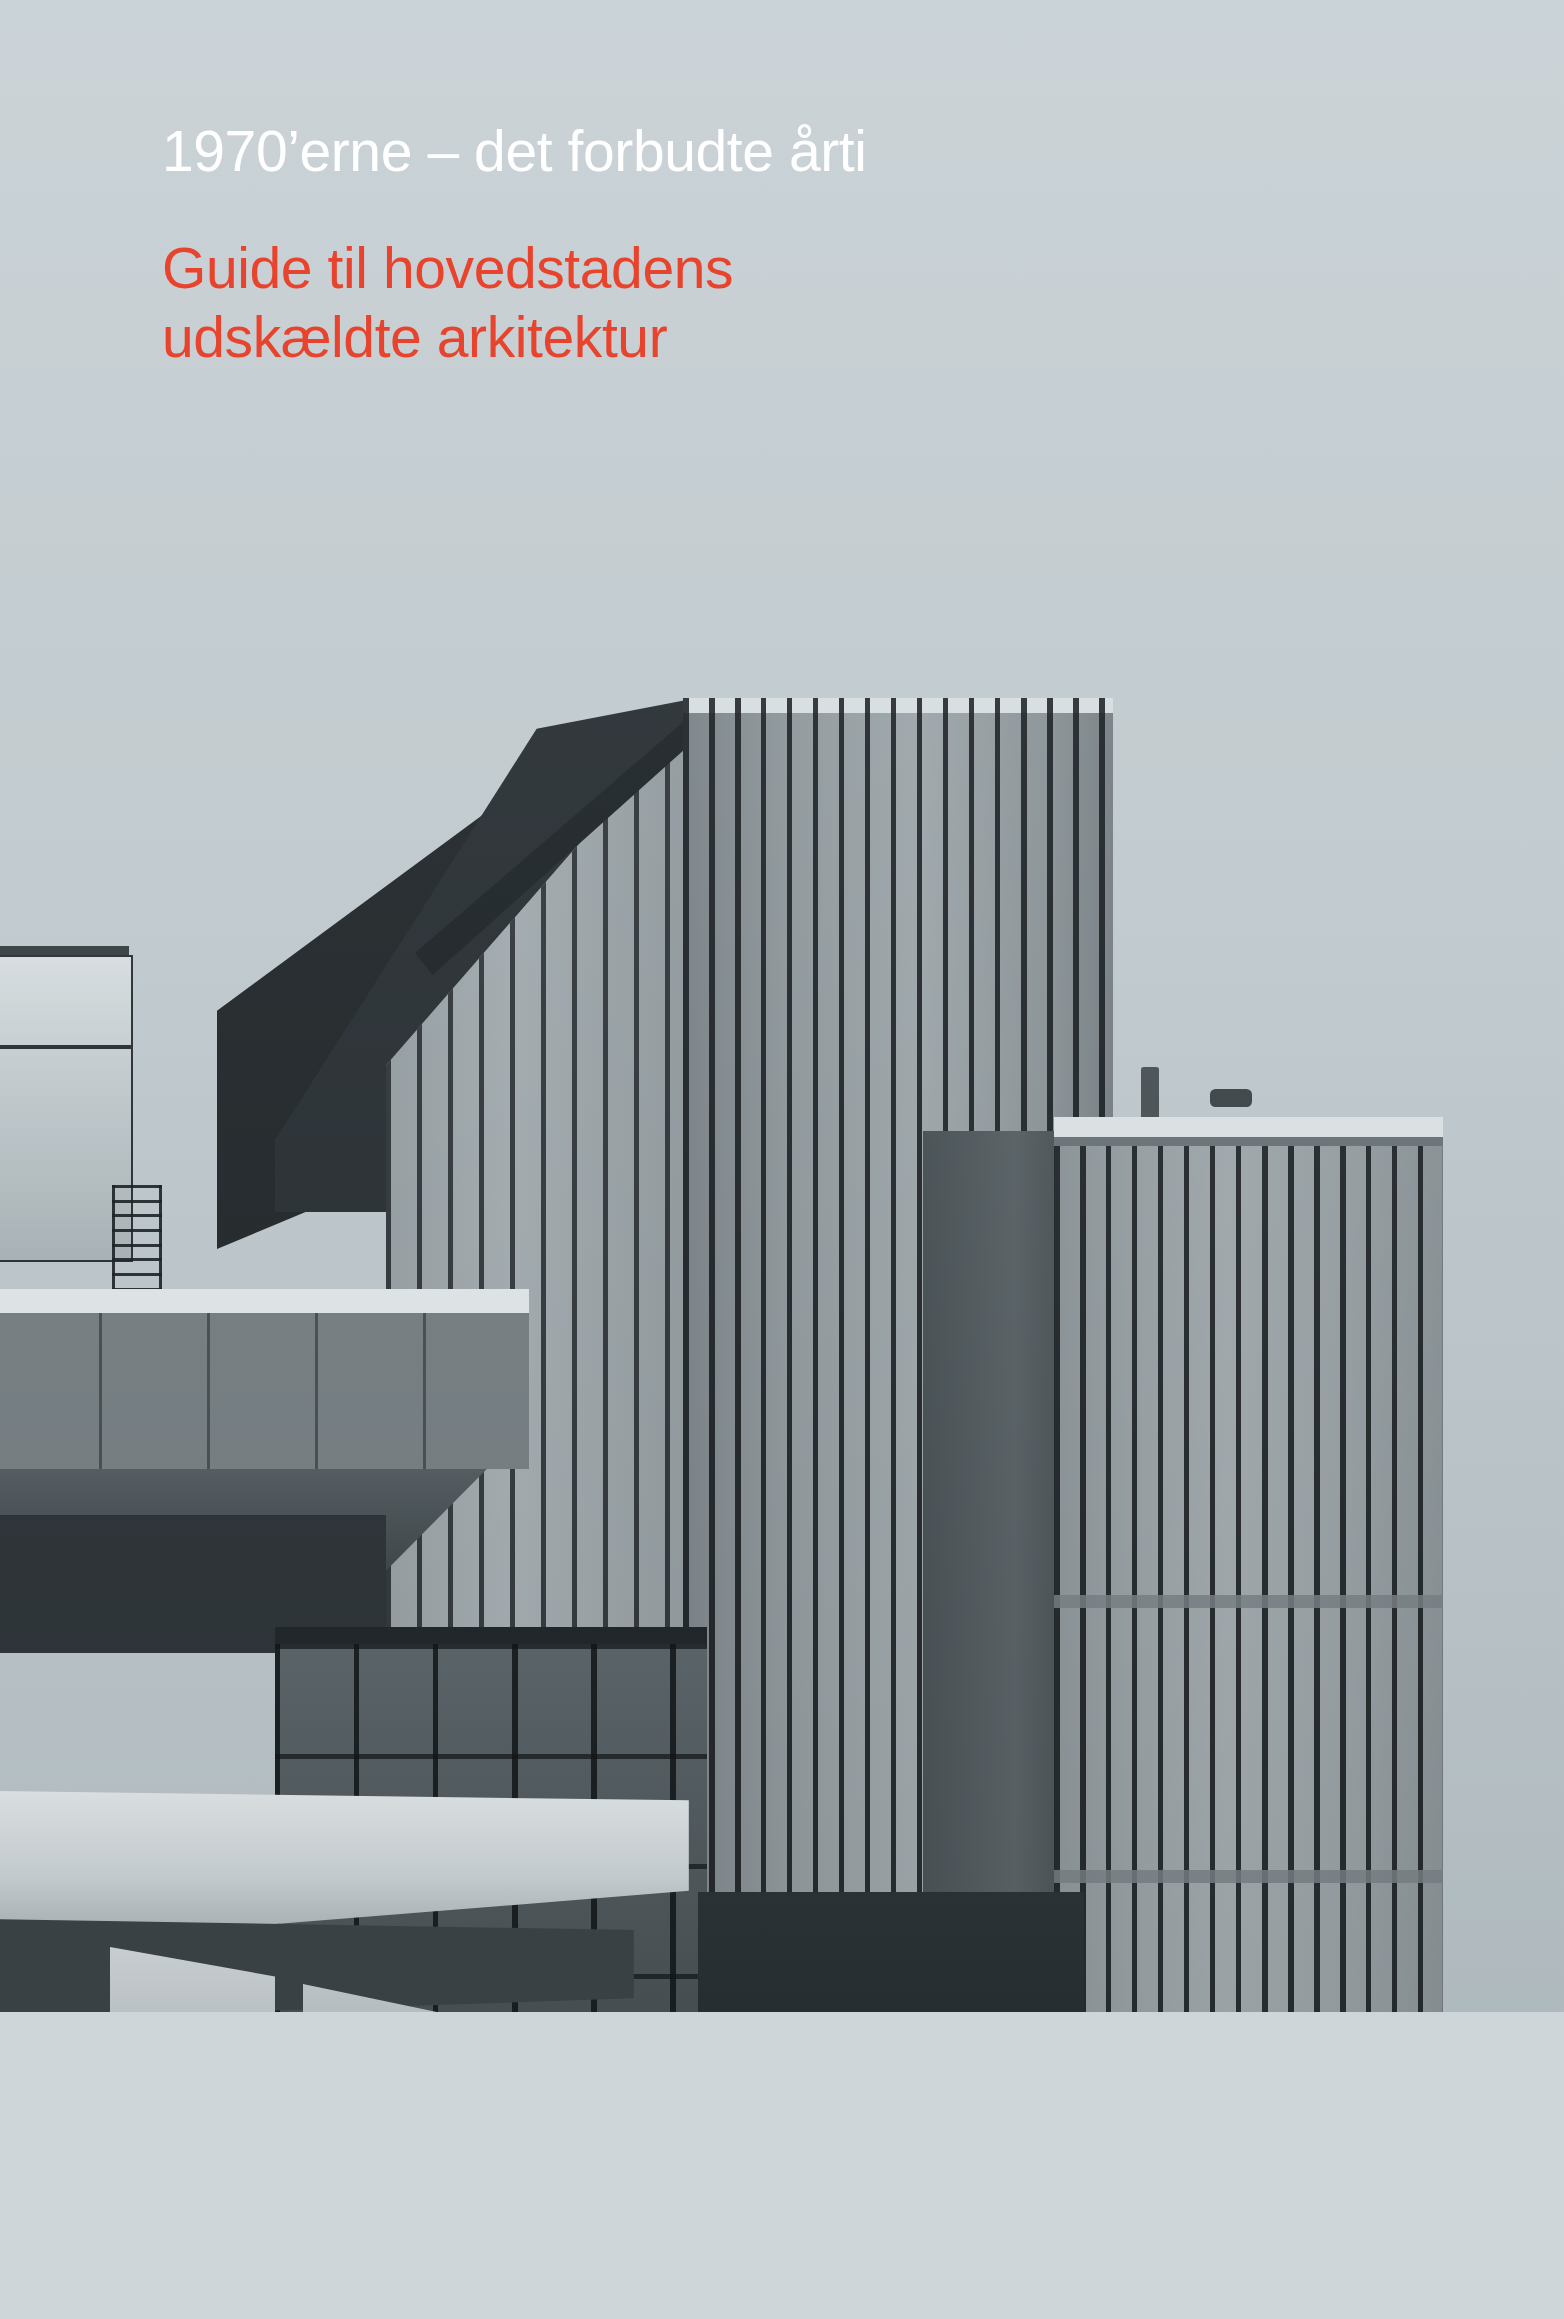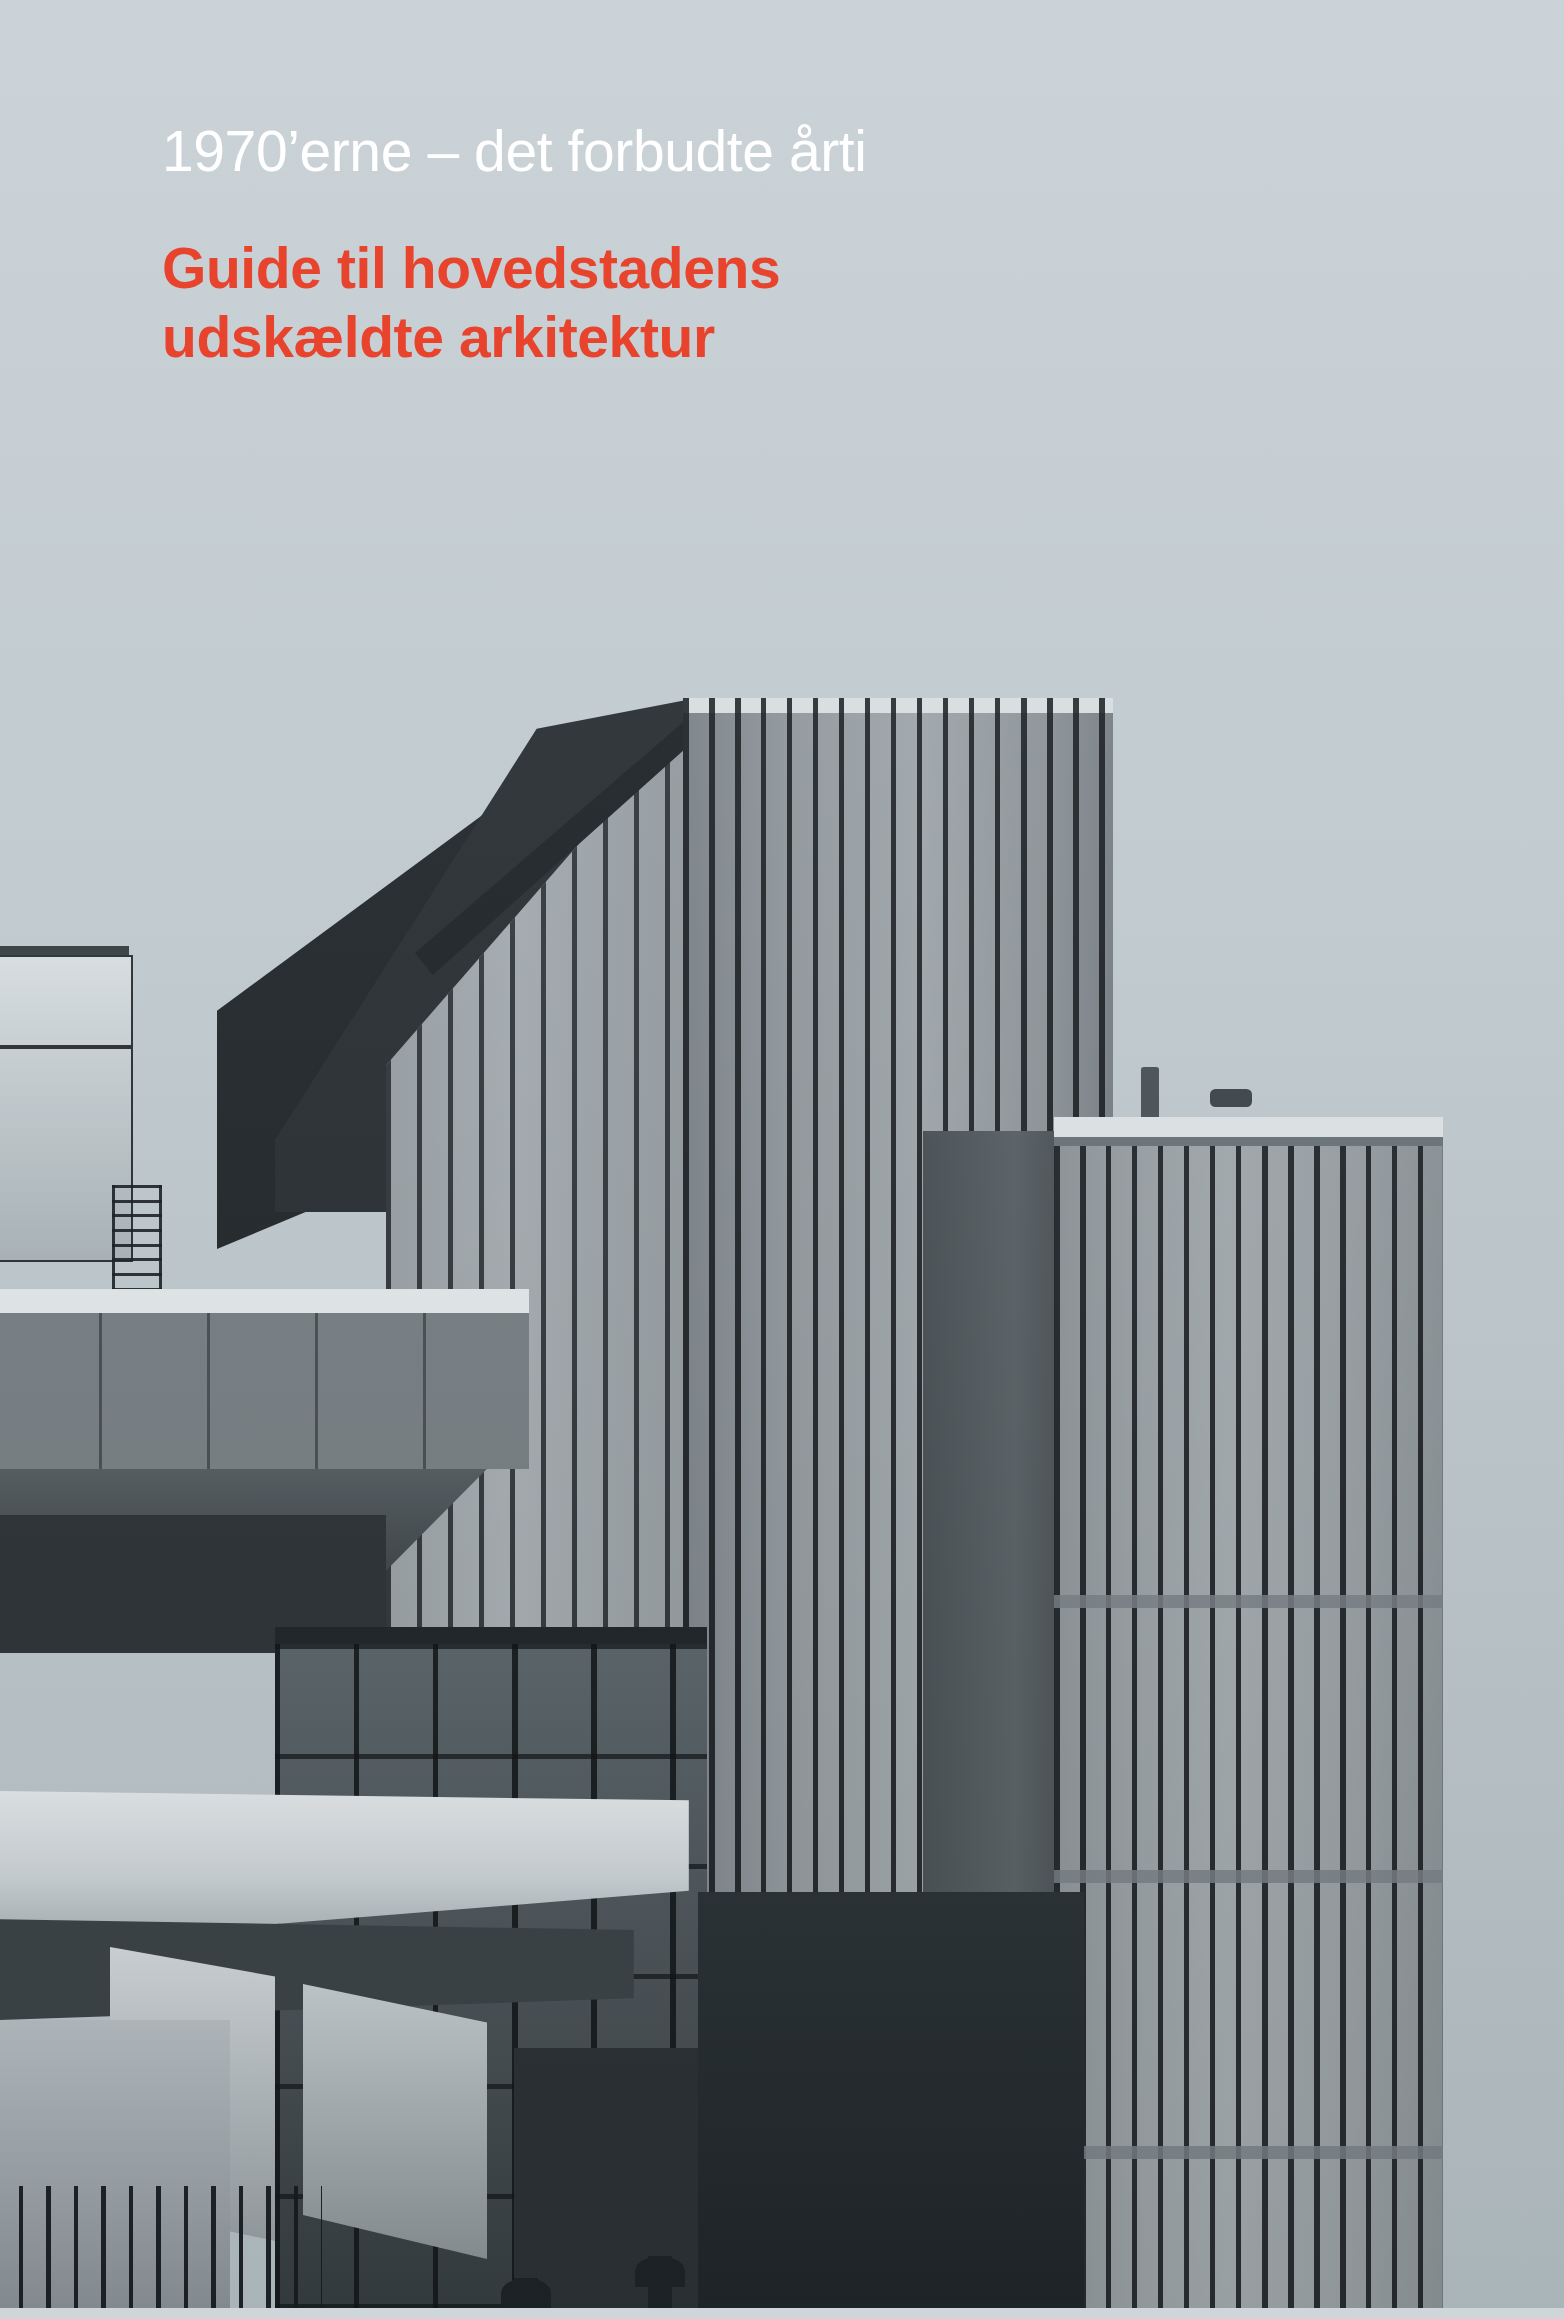--- a/index.html
+++ b/index.html
@@ -10,21 +10,21 @@
   body {
     width: 1565px;
     height: 2320px;
     overflow: hidden;
     font-family: "Liberation Sans", sans-serif;
   }
 
   .cover {
     position: relative;
     width: 1565px;
-    height: 2308px;
+    height: 2012px;
     background: linear-gradient(180deg, #ccd4d8 0%, #c8d1d5 45%, #c2ccd1 100%);
     overflow: hidden;
   }
 
   
   .text-block {
     position: absolute;
     left: 162px;
     top: 121px;
     width: 1102px;
@@ -35,21 +35,21 @@
     line-height: 1.08;
     font-weight: 400;
     color: #ffffff;
     letter-spacing: -0.4px;
     margin: 0 0 51px 0;
     white-space: nowrap;
   }
   .cover-subtitle {
     font-size: 57px;
     line-height: 1.22;
-    font-weight: 700;
+    font-weight: 400;
     color: #e8432c;
     letter-spacing: -0.4px;
     margin: 0;
     max-width: 918px;
   }
   .cover-subtitle .line { display: block; }
 
   
   .photo {
     position: absolute;

